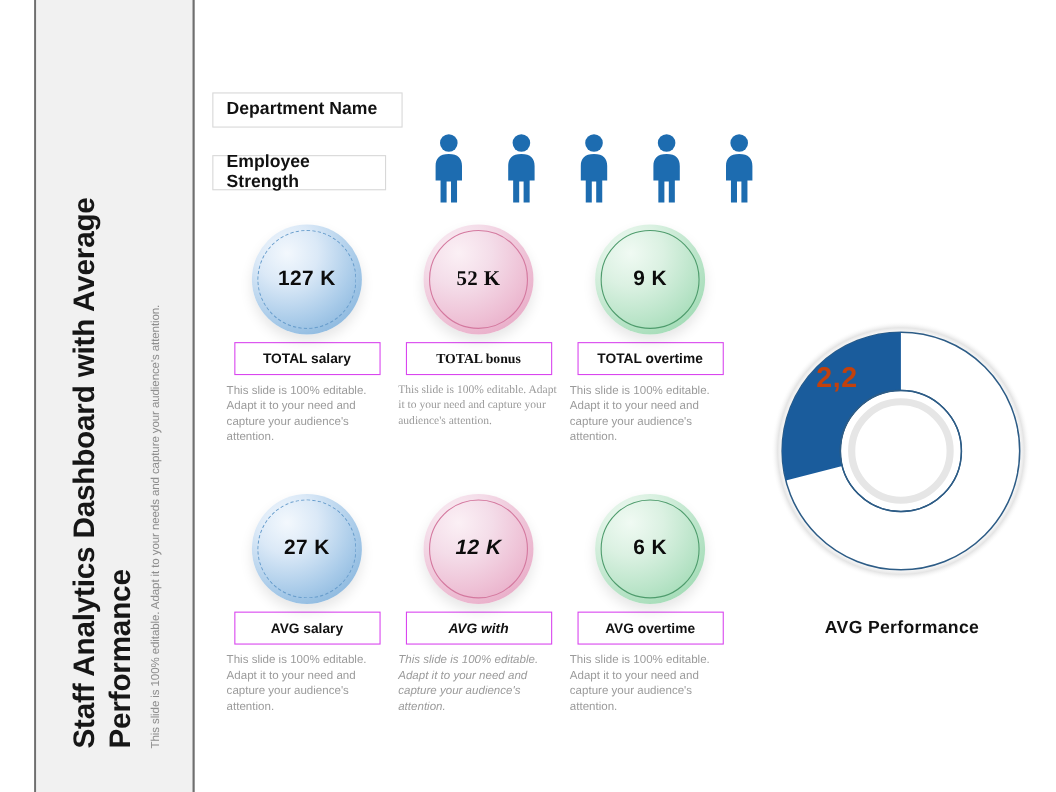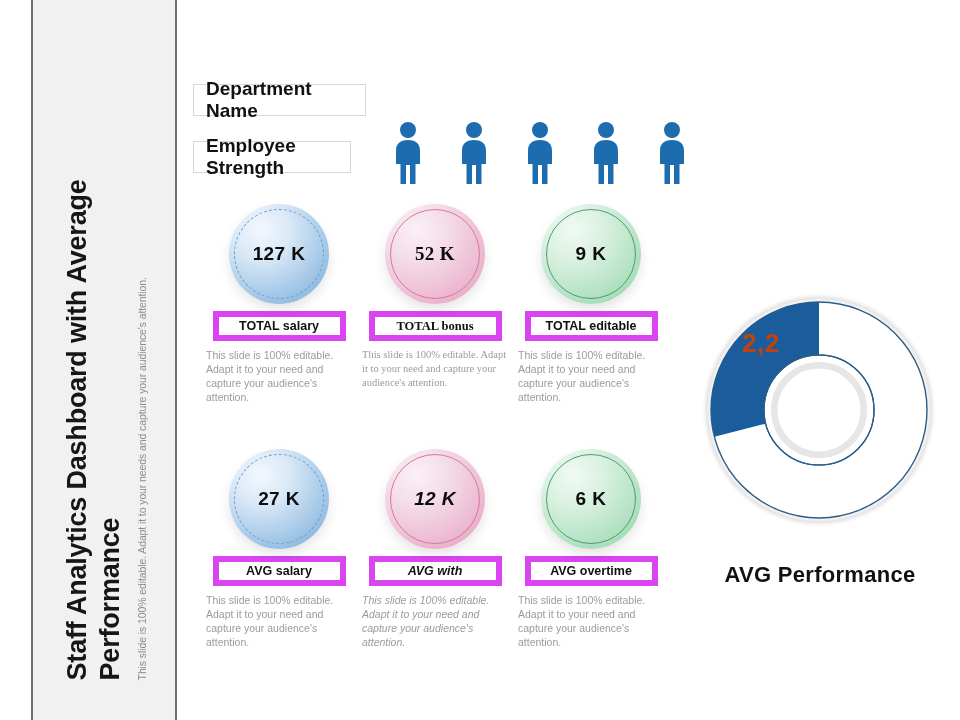--- a/index.html
+++ b/index.html
@@ -39,21 +39,21 @@
     width:640px;text-align:left;letter-spacing:-0.1px;
   }
 
   
   .hdr-box{
     position:absolute;
     border:1px solid #d8d8d8;
     background:#fff;
     display:flex;align-items:center;
     padding-left:12px;
-    font-size:19px;font-weight:bold;color:#111;
+    font-size:16px;font-weight:bold;color:#111;
     box-sizing:border-box;
   }
   #hdr-dept{left:193px;top:84px;width:173px;height:32px;}
   #hdr-emp{left:193px;top:141px;width:158px;height:32px;}
 
   
   .people{position:absolute;left:391px;top:121px;width:300px;height:64px;}
   .person{position:absolute;top:0;width:34px;height:64px;}
 
   
@@ -79,36 +79,36 @@
   }
   .b-blue{background:radial-gradient(circle at 32% 26%, #f3f8fd 0%, #dbe9f7 28%, #a9cbe9 62%, #74a9d6 100%);}
   .b-blue .ring{border:1px dashed #6b9fcd;}
   .b-pink{background:radial-gradient(circle at 32% 26%, #fbf0f5 0%, #f4dde9 30%, #eec0d5 62%, #e49cbd 100%);}
   .b-pink .ring{border:1px solid #d4799f;}
   .b-green{background:radial-gradient(circle at 32% 26%, #f0faf3 0%, #dbf1e2 30%, #b9e4c8 62%, #8ed4a6 100%);}
   .b-green .ring{border:1px solid #4f9c6d;}
 
   .kpi-label{
     width:133px;height:30px;margin:0 auto;
-    border:6px solid #d946ef;background:#fff;
+    border:1px solid #d946ef;background:#fff;
     display:flex;align-items:center;justify-content:center;
     font-size:12.5px;font-weight:bold;color:#111;
     box-sizing:border-box;
   }
   .kpi-desc{
     width:146px;margin:7px auto 0;
     font-size:10.5px;line-height:1.34;color:#9b9b9b;
     text-align:left;
   }
 
   
   .donut-wrap{position:absolute;left:697px;top:288px;width:244px;height:244px;}
   .donut-label{
     position:absolute;left:690px;top:562px;width:260px;
-    text-align:center;font-size:22px;font-weight:bold;color:#111;
+    text-align:center;font-size:16px;font-weight:bold;color:#111;
     letter-spacing:0.3px;
   }
   .donut-val{
     position:absolute;left:742px;top:328px;
     font-size:26px;font-weight:bold;color:#c2410c;
     letter-spacing:0.5px;
     z-index:5;
   }
 </style>
 </head>
@@ -174,21 +174,21 @@
         <div class="kpi-label">TOTAL bonus</div>
         <div class="kpi-desc">This slide is 100% editable. Adapt it to your need and capture your audience's attention.</div>
       </div>
       <div class="kpi" style="left: 516px; top: 196px;">
         <div class="bubble-wrap">
           <div class="bubble b-green">
             <div class="ring"></div>
             <div class="val">9 K</div>
           </div>
         </div>
-        <div class="kpi-label">TOTAL editable</div>
+        <div class="kpi-label">TOTAL overtime</div>
         <div class="kpi-desc">This slide is 100% editable. Adapt it to your need and capture your audience's attention.</div>
       </div>
       <div class="kpi" style="left: 204px; top: 441px;">
         <div class="bubble-wrap">
           <div class="bubble b-blue">
             <div class="ring"></div>
             <div class="val">27 K</div>
           </div>
         </div>
         <div class="kpi-label">AVG salary</div>

